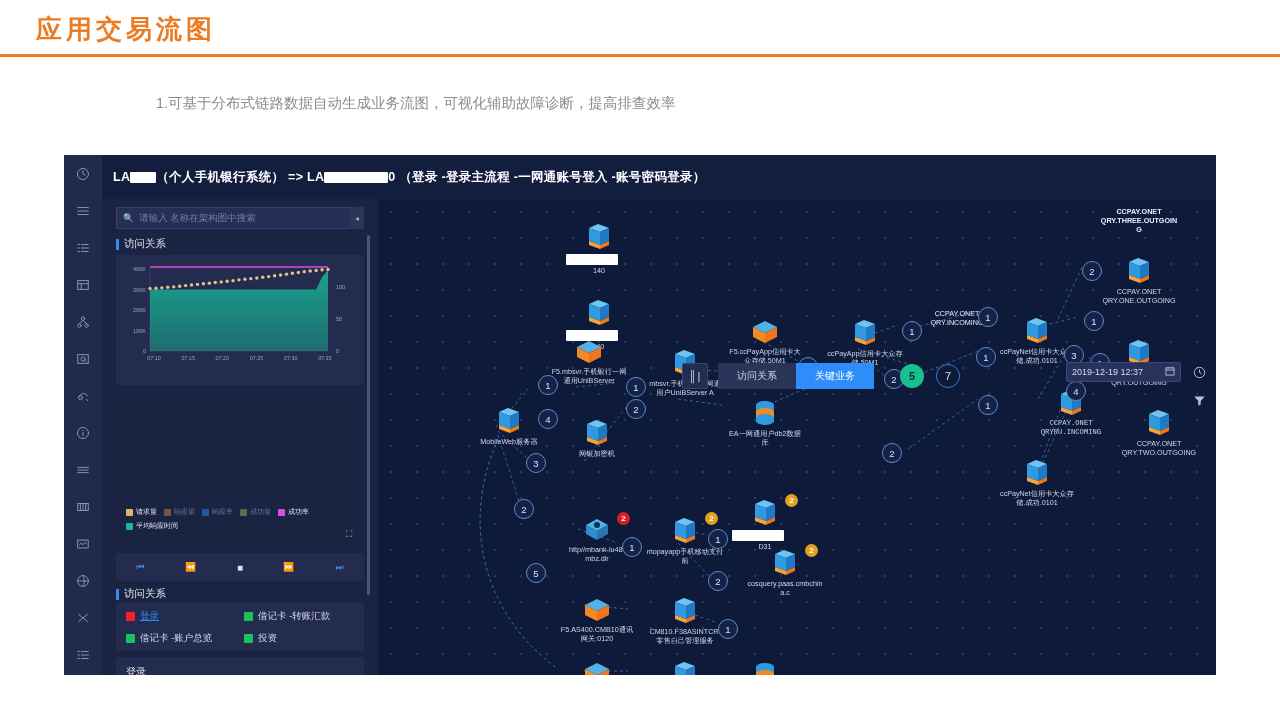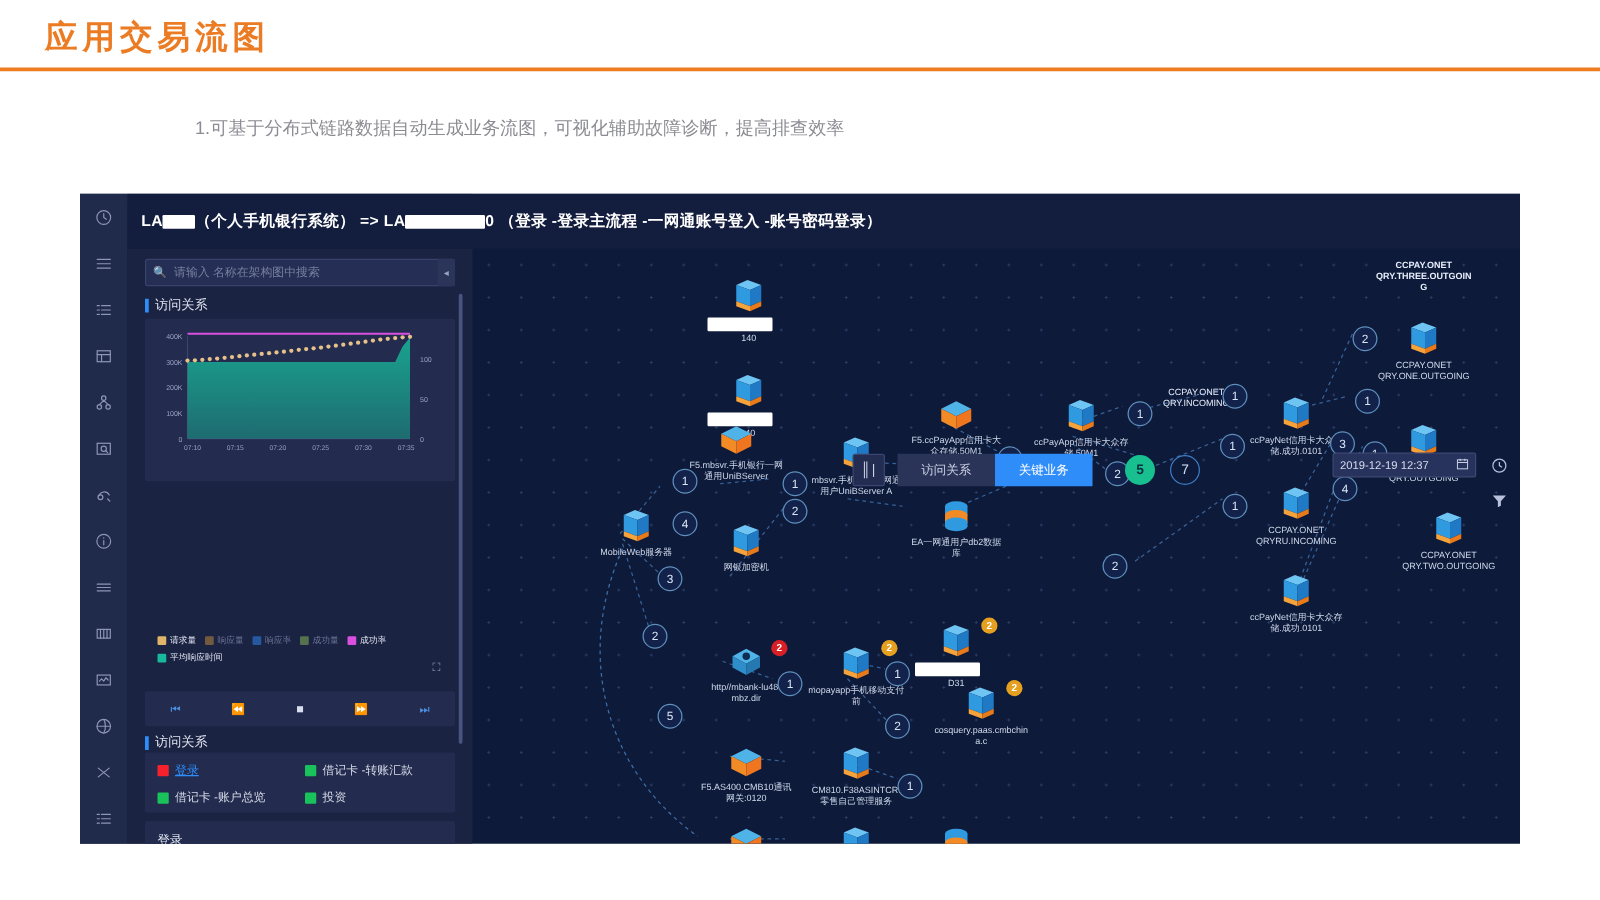--- a/index.html
+++ b/index.html
@@ -689,21 +689,21 @@
               <svg width="26" height="28" viewBox="0 0 26 28">
                 <polygon points="3,5 12,1 23,5 14,9" fill="#6ec4f2"></polygon>
                 <polygon points="3,5 14,9 14,22 3,18" fill="#2f9ae0"></polygon>
                 <polygon points="23,5 14,9 14,22 23,18" fill="#2079c4"></polygon>
                 <polygon points="3,18 14,22 14,26 3,22" fill="#f6a33c"></polygon>
                 <polygon points="23,18 14,22 14,26 23,22" fill="#e87a1a"></polygon>
               </svg>
             </div>
             <div class="lbl">ccPayNet信用卡大众存储.成功.0101</div>
           </div>
-          <div class="node" style="left: 620px; top: 190px;">
+          <div class="node" style="left: 654px; top: 190px; font-family: Liberation Mono, monospace;">
             <div style="position:relative;display:flex;justify-content:center">
               <svg width="26" height="28" viewBox="0 0 26 28">
                 <polygon points="3,5 12,1 23,5 14,9" fill="#6ec4f2"></polygon>
                 <polygon points="3,5 14,9 14,22 3,18" fill="#2f9ae0"></polygon>
                 <polygon points="23,5 14,9 14,22 23,18" fill="#2079c4"></polygon>
                 <polygon points="3,18 14,22 14,26 3,22" fill="#f6a33c"></polygon>
                 <polygon points="23,18 14,22 14,26 23,22" fill="#e87a1a"></polygon>
               </svg>
             </div>
             <div class="lbl">CCPAY.ONET QRYRU.INCOMING</div>

